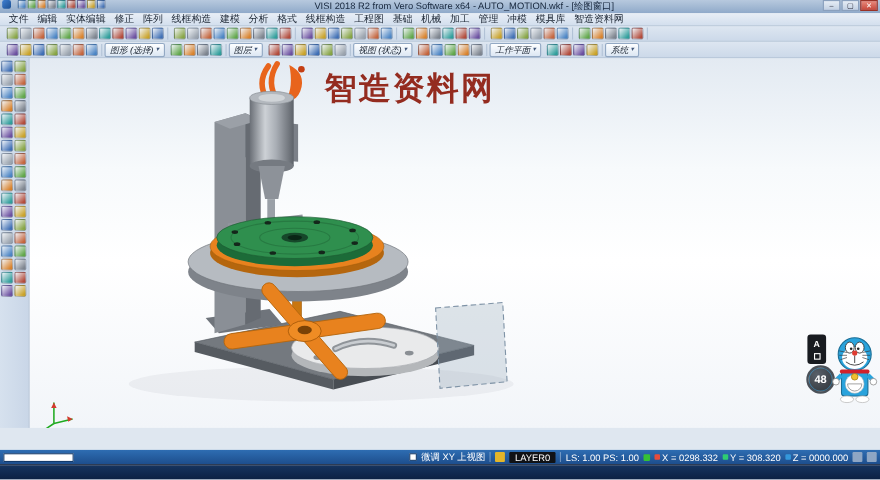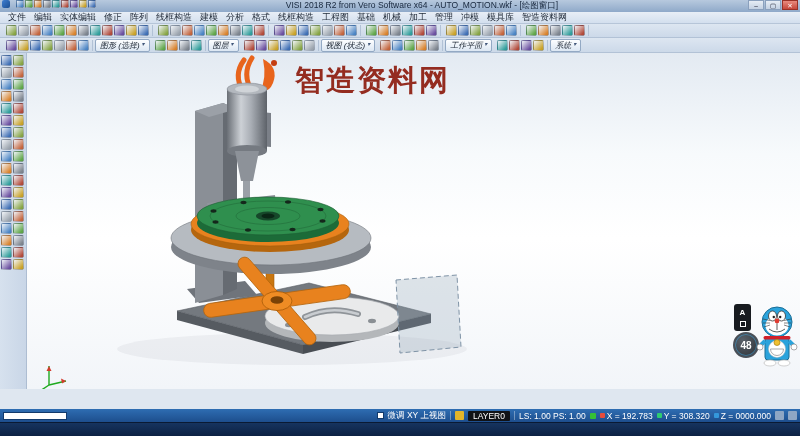--- a/index.html
+++ b/index.html
@@ -399,21 +399,21 @@
     <span class="sb-chk"></span>
     <span>微调 XY 上视图</span>
     <span class="sb-sep"></span>
     <span class="sb-ico" style="background:#e3b52a"></span>
     <span class="layer-chip">LAYER0</span>
     <span class="sb-sep"></span>
     <span>LS: 1.00 PS: 1.00</span>
     <span class="green-dot"></span>
     <span class="coord">
         <i class="dot dx"></i>
-        <span>X = 192.783</span>
+        <span>X = 0298.332</span>
       </span>
     <span class="coord">
         <i class="dot dy"></i>
         <span>Y = 308.320</span>
       </span>
     <span class="coord">
         <i class="dot dz"></i>
         <span>Z = 0000.000</span>
       </span>
     <span class="sb-ico" style="background:#8ea6c4"></span>

